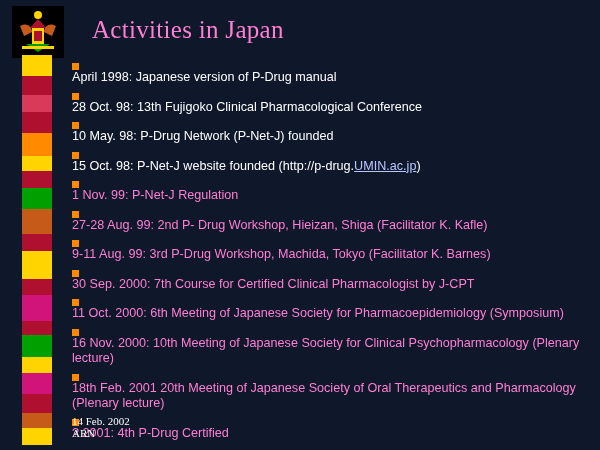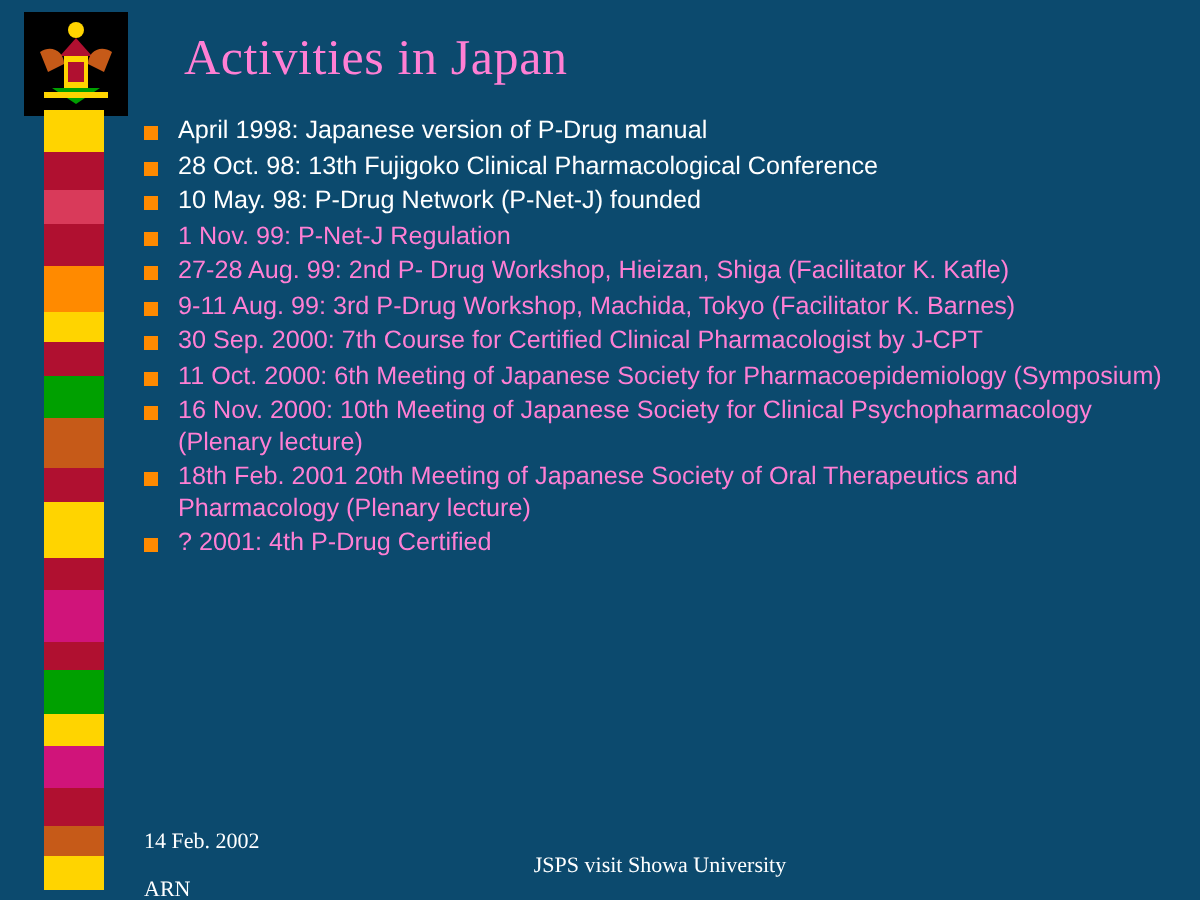--- a/index.html
+++ b/index.html
@@ -4,21 +4,21 @@
 <style>
   html, body {
     margin: 0;
     padding: 0;
     background: #000;
   }
   .slide {
     position: relative;
     width: 600px;
     height: 450px;
-    background: #0c4a6e;
+    background: #0f172a;
     overflow: hidden;
     font-family: "Liberation Sans", sans-serif;
   }
 
   
   .left-strip {
     position: absolute;
     left: 22px;
     top: 55px;
     width: 30px;
@@ -54,20 +54,21 @@
   .bullets {
     position: absolute;
     left: 72px;
     top: 58px;
     width: 516px;
   }
   .bullet-row {
     display: flex;
     align-items: flex-start;
     margin-bottom: 2px;
+    flex-direction: column;
   }
   .bullet-marker {
     flex: 0 0 auto;
     width: 7px;
     height: 7px;
     margin-top: 5px;
     margin-right: 10px;
     background: #ff8a00;
   }
   .bullet-text {
@@ -152,20 +153,24 @@
     <div class="bullet-row">
       <span class="bullet-marker"></span>
       <span class="bullet-text">28 Oct. 98: 13th Fujigoko Clinical Pharmacological Conference</span>
     </div>
 
     <div class="bullet-row">
       <span class="bullet-marker"></span>
       <span class="bullet-text">10 May. 98: P-Drug Network (P-Net-J) founded</span>
     </div>
 
+    <div class="bullet-row">
+      <span class="bullet-marker"></span>
+      <span class="bullet-text"><span>15 Oct. 98: P-Net-J website founded (http://p-drug.</span><a class="link" href="#">UMIN.ac.jp</a><span>)</span></span>
+    </div>
 
 
     <div class="bullet-row">
       <span class="bullet-marker"></span>
       <span class="bullet-text pink">1 Nov. 99: P-Net-J Regulation</span>
     </div>
 
     <div class="bullet-row">
       <span class="bullet-marker"></span>
       <span class="bullet-text pink">27-28 Aug. 99: 2nd P- Drug Workshop, Hieizan, Shiga (Facilitator K. Kafle)</span>
@@ -198,17 +203,16 @@
 
     <div class="bullet-row">
       <span class="bullet-marker"></span>
       <span class="bullet-text pink">? 2001: 4th P-Drug Certified</span>
     </div>
 
   </div>
 
   <div class="footer">
     <div class="f-date">14 Feb. 2002</div>
-    <div class="f-center">JSPS visit Showa University</div>
     <div class="f-right">ARN</div>
   </div>
 
 </div>
 
 </body></html>

